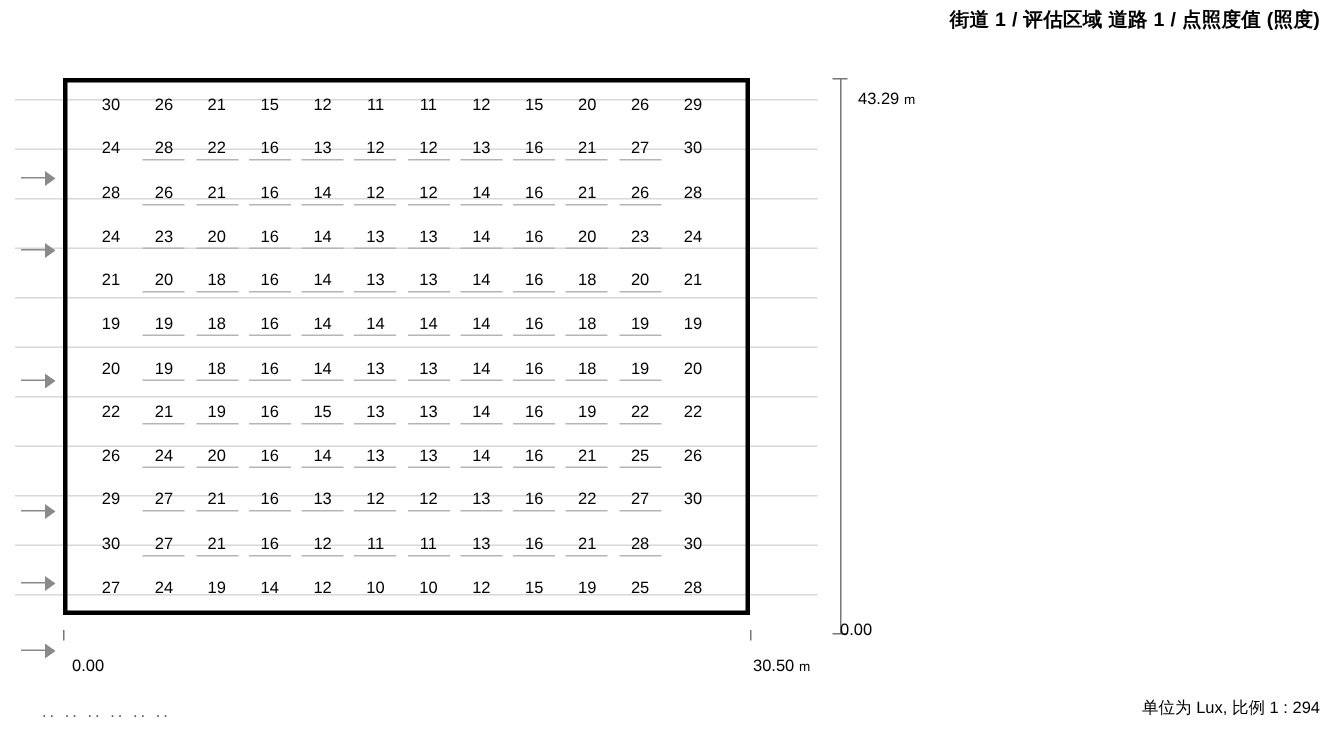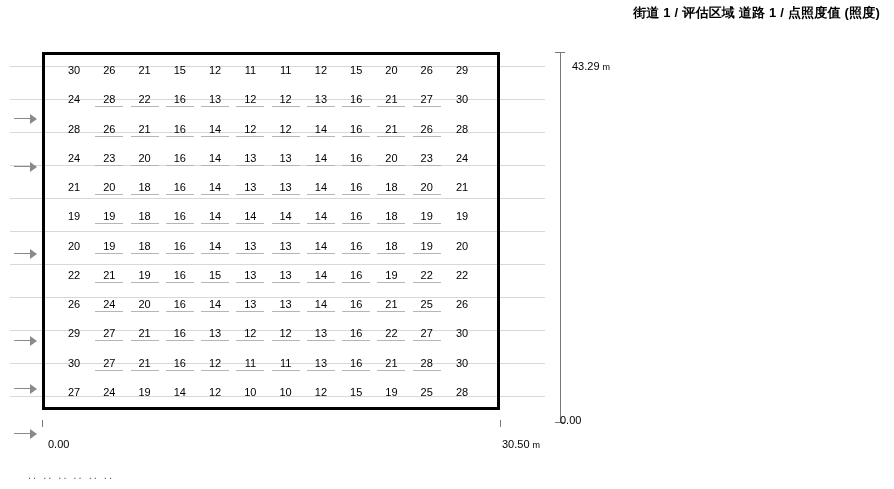--- a/index.html
+++ b/index.html
@@ -460,14 +460,15 @@
   <div class="axis-label" style="left:572px; top:60px;"><span>43.29</span> <span class="axis-unit">m</span></div>
   <div class="axis-label" style="left:560px; top:414px;"><span>0.00</span></div>
 
   <div class="baxis-tick" style="left:42px;"></div>
   <div class="baxis-tick" style="left:500px;"></div>
 
   <div class="axis-label" style="left:48px; top:438px;"><span>0.00</span></div>
   <div class="axis-label" style="left:502px; top:438px;"><span>30.50</span> <span class="axis-unit">m</span></div>
 
   <div class="corner-dots">..    .. .. .. .. ..</div>
+  <div class="footer">单位为 Lux, 比例 1 : 294</div>
 
 </div>
 
 </body></html>

